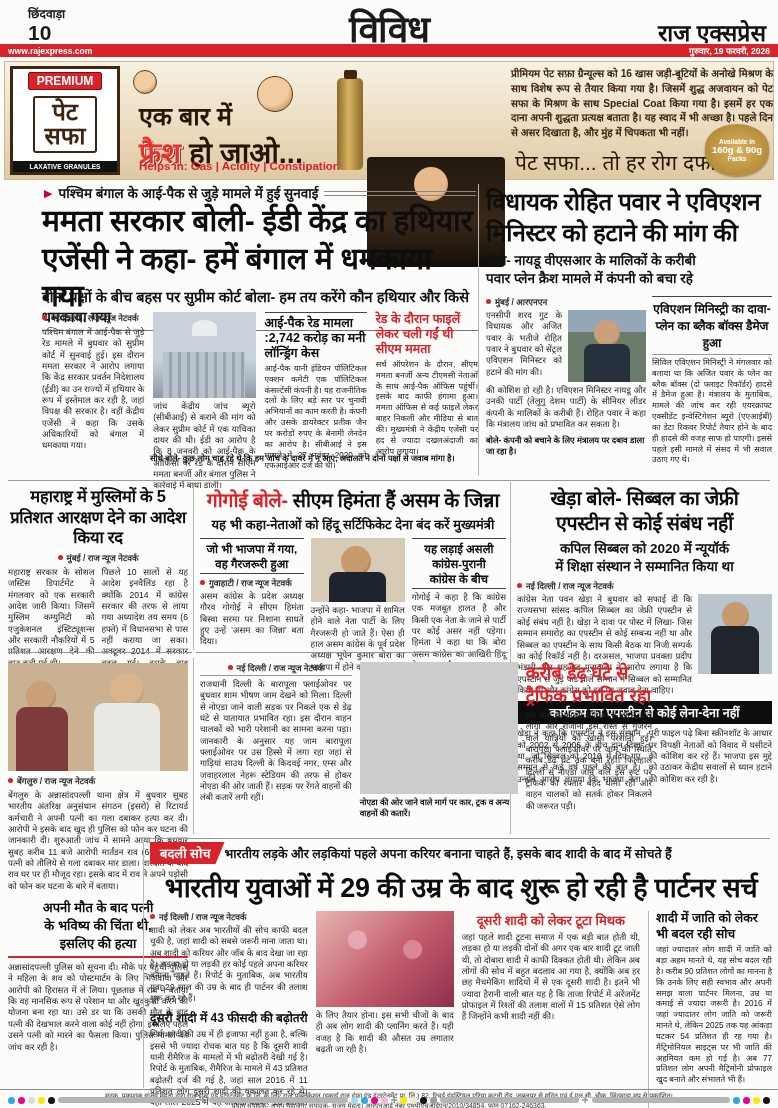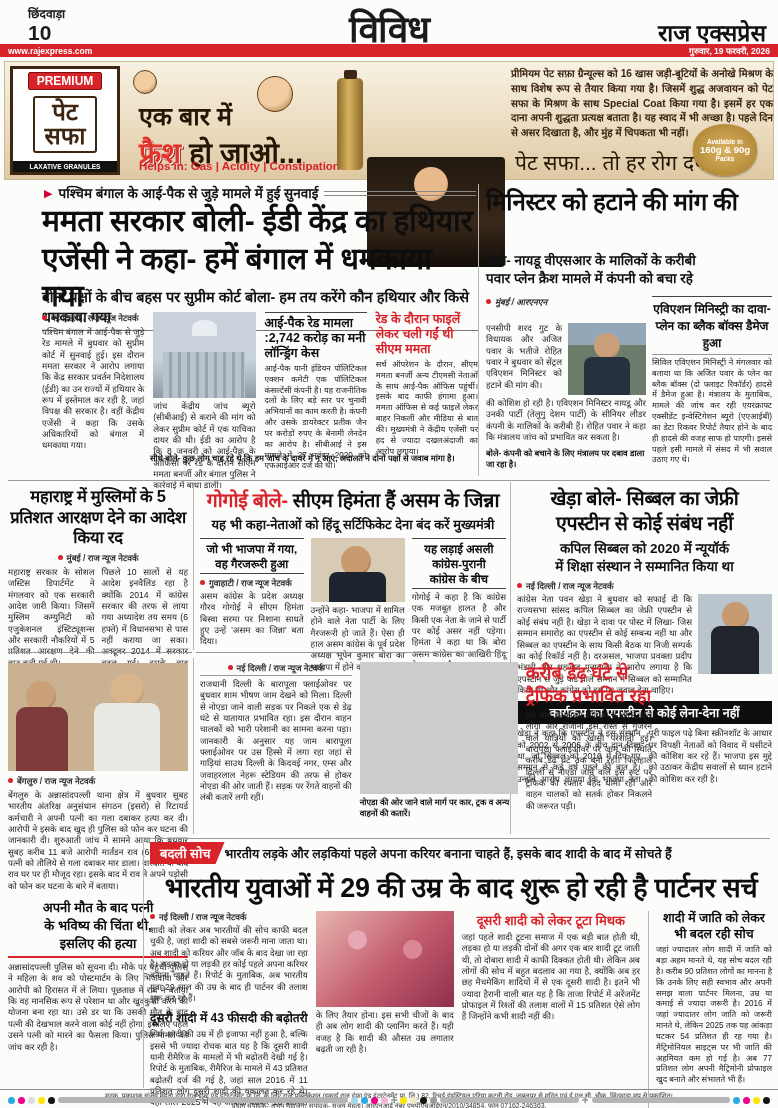--- a/index.html
+++ b/index.html
@@ -90,21 +90,21 @@
     <div class="face abs" style="left:252px;top:14px;width:34px;height:34px;"></div>
     <div class="abs" style="left:134px;top:36px;">
       <div class="adhead1"><span>एक बार में</span></div>
       <div class="adhead2"><span class="fresh">फ्रैश</span><span> हो जाओ...</span></div>
     </div>
     <div class="abs adhelps" style="left:134px;top:98px;">Helps in: Gas | Acidity | Constipation</div>
     <div class="bottle abs" style="left:332px;top:16px;width:26px;height:92px;"></div>
     <div class="adman abs" style="left:362px;top:3px;width:138px;height:110px;"></div>
     <div class="abs adbody" style="left:506px;top:5px;width:262px;">प्रीमियम पेट सफ़ा ग्रैन्यूल्स को 16 खास जड़ी-बूटियों के अनोखे मिश्रण के साथ विशेष रूप से तैयार किया गया है। जिसमें शुद्ध अजवायन को पेट सफा के मिश्रण के साथ Special Coat किया गया है। इसमें हर एक दाना अपनी शुद्धता प्रत्यक्ष बताता है। यह स्वाद में भी अच्छा है। पहले दिन से असर दिखाता है, और मुंह में चिपकता भी नहीं।</div>
     <div class="abs adtag" style="left:510px;top:86px;">पेट सफा... तो हर रोग दफा</div>
-    <div class="availbadge abs" style="right:16px;top:62px;">
+    <div class="availbadge abs" style="right:4px;top:62px;">
       <div style="font-size:6.5px;">Available in</div>
       <div style="font-size:9.5px;">160g &amp; 90g</div>
       <div style="font-size:6.5px;">Packs</div>
     </div>
   </div>
 
   <div class="abs kicker" style="top:184px;left:44px;width:432px;">
     <span class="arrow">▶</span>
     <span>पश्चिम बंगाल के आई-पैक से जुड़े मामले में हुई सुनवाई</span>
     <span class="line"></span>
@@ -135,28 +135,29 @@
     </div>
     <div>
       <div class="redhead" style="font-size:12.5px;line-height:1.2;">रेड के दौरान फाइलें लेकर चली गईं थी सीएम ममता</div>
       <div class="body-txt" style="margin-top:3px;font-size:8.2px;">सर्च ऑपरेशन के दौरान, सीएम ममता बनर्जी अन्य टीएमसी नेताओं के साथ आई-पैक ऑफिस पहुंचीं। इसके बाद काफी हंगामा हुआ। ममता ऑफिस से कई फाइलें लेकर बाहर निकलीं और मीडिया से बात की। मुख्यमंत्री ने केंद्रीय एजेंसी पर हद से ज्यादा दखलअंदाजी का आरोप लगाया।</div>
     </div>
   </div>
   <div class="abs caption" style="top:452px;left:150px;width:326px;">सीधे बोले- कुछ लोग चाह रहे थे कि हम जांच के दायरे में न आएं, अदालत ने दोनों पक्षों से जवाब मांगा है।</div>
 
   <div class="vrule" style="left:478px;top:184px;height:292px;"></div>
   <div class="abs hl" style="top:186px;left:486px;width:288px;font-size:24px;line-height:1.3;">
+    <div>विधायक रोहित पवार ने एविएशन</div>
     <div>मिनिस्टर को हटाने की मांग की</div>
   </div>
   <div class="abs deck" style="top:252px;left:486px;width:230px;font-size:13.5px;line-height:1.35;">
     <div>बोले- नायडू वीएसआर के मालिकों के करीबी</div>
     <div>पवार प्लेन क्रैश मामले में कंपनी को बचा रहे</div>
   </div>
   <div class="abs" style="top:296px;left:486px;width:160px;">
-    <div class="byline" style="margin-bottom:16px;font-style:italic;">
+    <div class="byline" style="margin-bottom:3px;">
         <span class="dot"></span>
         <span>मुंबई / आरएनएन</span>
       </div>
     <div style="display:flex;gap:6px;">
       <div class="body-txt" style="flex:1;">एनसीपी शरद गुट के विधायक और अजित पवार के भतीजे रोहित पवार ने बुधवार को सेंट्रल एविएशन मिनिस्टर को हटाने की मांग की।</div>
       <div class="photo" style="width:78px;height:72px;background:linear-gradient(180deg,#93a7b8 0 30%,#6b7d6a 30% 100%);">
         <div style="position:absolute;left:26px;top:10px;width:26px;height:26px;border-radius:50%;background:radial-gradient(circle at 45% 40%,#caa07a 0 60%,#7d5a3a 100%);"></div>
         <div style="position:absolute;left:16px;top:34px;width:46px;height:38px;border-radius:8px 8px 0 0;background:#27313d;"></div>
       </div>
     </div>
@@ -320,21 +321,21 @@
              radial-gradient(circle 10px at 30% 30%, #e7a7b5 0 9px, transparent 10px),
              radial-gradient(circle 10px at 70% 40%, #d98795 0 9px, transparent 10px),
              linear-gradient(135deg,#e8b6b0 0%,#c25b6d 55%,#8f2f4b 100%);"></div>
         <div class="body-txt" style="margin-top:3px;">के लिए तैयार होना। इस सभी चीजों के बाद ही अब लोग शादी की प्लानिंग करते हैं। यही वजह है कि शादी की औसत उम्र लगातार बढ़ती जा रही है।</div>
       </div>
       <div style="flex:1.3;">
         <div class="redhead" style="font-size:13px;text-align:center;">दूसरी शादी को लेकर टूटा मिथक</div>
         <div class="body-txt" style="margin-top:3px;">जहां पहले शादी टूटना समाज में एक बड़ी बात होती थी, लड़का हो या लड़की दोनों की अगर एक बार शादी टूट जाती थी, तो दोबारा शादी में काफी दिक्कत होती थी। लेकिन अब लोगों की सोच में बहुत बदलाव आ गया है, क्योंकि अब हर छह मैचमेकिंग शादियों में से एक दूसरी शादी है। इतने भी ज्यादा हैरानी वाली बात यह है कि ताजा रिपोर्ट में अरेंजमेंट प्रोफाइल में रिश्तों की तलाश वालों में 15 प्रतिशत ऐसे लोग हैं जिन्होंने कभी शादी नहीं की।</div>
       </div>
       <div style="width:116px;border-left:1px solid #b7b7b7;padding-left:7px;">
-        <div class="boxhead" style="font-size:12.5px;text-align:center;line-height:1.25;">
+        <div class="boxhead" style="font-size:12.5px;text-align:left;line-height:1.25;">
           <div>शादी में जाति को लेकर</div>
           <div>भी बदल रही सोच</div>
         </div>
         <div class="body-txt" style="margin-top:3px;font-size:8.2px;">जहां ज्यादातर लोग शादी में जाति को बड़ा अहम मानते थे, यह सोच बदल रही है। करीब 90 प्रतिशत लोगों का मानना है कि उनके लिए सही स्वभाव और अपनी समझ वाला पार्टनर मिलना, उम्र या कमाई से ज्यादा जरूरी है। 2016 में जहां ज्यादातर लोग जाति को जरूरी मानते थे, लेकिन 2025 तक यह आंकड़ा घटकर 54 प्रतिशत ही रह गया है। मैट्रिमोनियल साइट्स पर भी जाति की अहमियत कम हो गई है। अब 77 प्रतिशत लोग अपनी मैट्रिमोनी प्रोफाइल खुद बनाते और संभालते भी हैं।</div>
       </div>
     </div>
   </div>
 
   <div class="abs" style="top:1089px;left:0;right:0;border-top:1px solid #888;padding-top:1px;">
     <div class="footer-line">मुद्रक, प्रकाशक संजय मेहता द्वारा राज इंफ्रा एंड इंटरटेनमेंट प्रा.लि. के लिए राज पब्लिकेशन (इकाई राज इंफ्रा एंड इंटरटेनमेंट प्रा. लि.) 82, रिचर्ड इंडस्ट्रियल एरिया कटनी रोड, जबलपुर से मुद्रित एवं ई.एल.सी. चौक, छिंदवाड़ा मप्र से प्रकाशित।</div>

